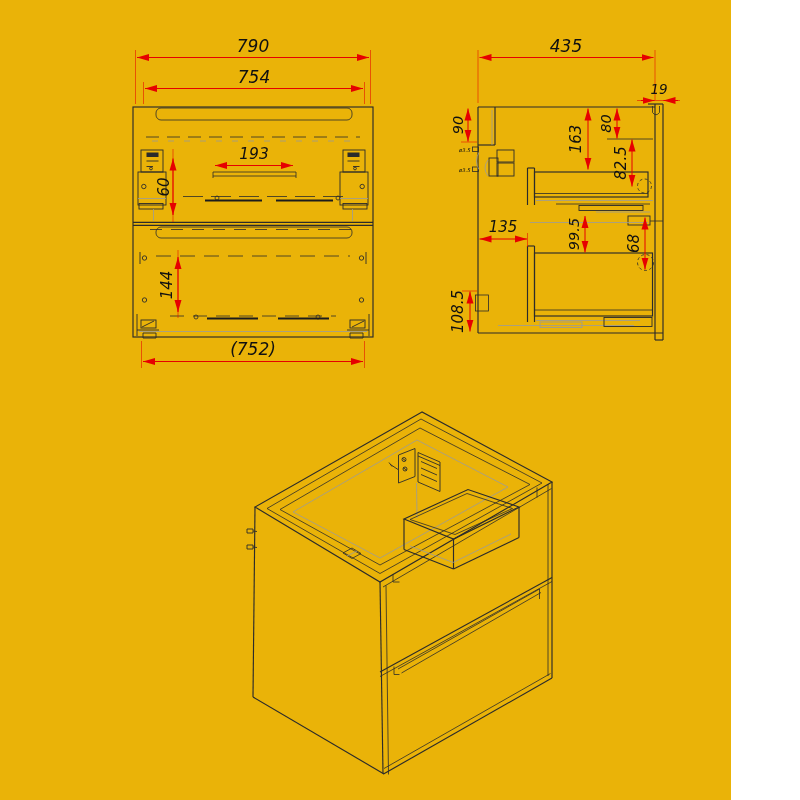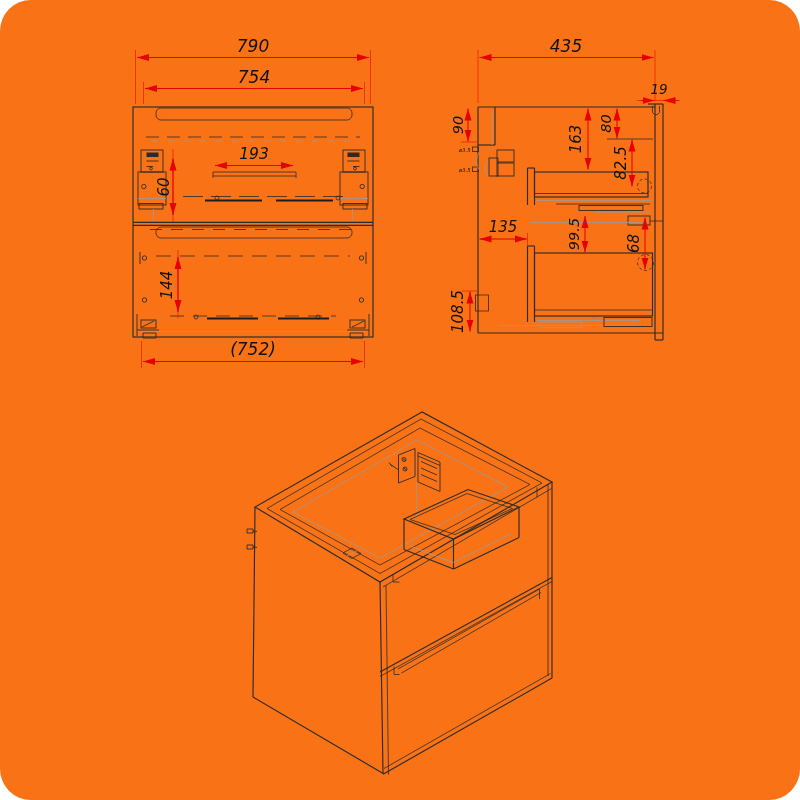--- a/index.html
+++ b/index.html
@@ -1,16 +1,16 @@
 <!DOCTYPE html>
 <html><head>
 <meta charset="utf-8">
 <style>
   html,body{margin:0;padding:0;background:#ffffff;}
-  .stage{width:800px;height:800px;position:relative;background:#f97316;overflow:hidden;border-radius:31px;}
+  .stage{width:731px;height:800px;position:relative;background:#eab308;overflow:hidden;}
   svg{display:block;}
   text{font-family:"DejaVu Sans", sans-serif;font-style:italic;fill:#111111;}
   .dim-t{fill:#111111;}
   .outline{stroke:#2b2b2b;stroke-width:1.15;fill:none;}
   .thin{stroke:#2b2b2b;stroke-width:0.8;fill:none;}
   .lt{stroke:#9a9a9a;stroke-width:0.8;fill:none;}
   .bold{stroke:#1c1c1c;stroke-width:2;fill:none;}
   .dim{stroke:#e60000;stroke-width:1;fill:none;}
   .ext{stroke:#e60000;stroke-width:0.65;fill:none;opacity:.85;}
   .hw{stroke:#2b2b2b;stroke-width:0.9;fill:none;}

